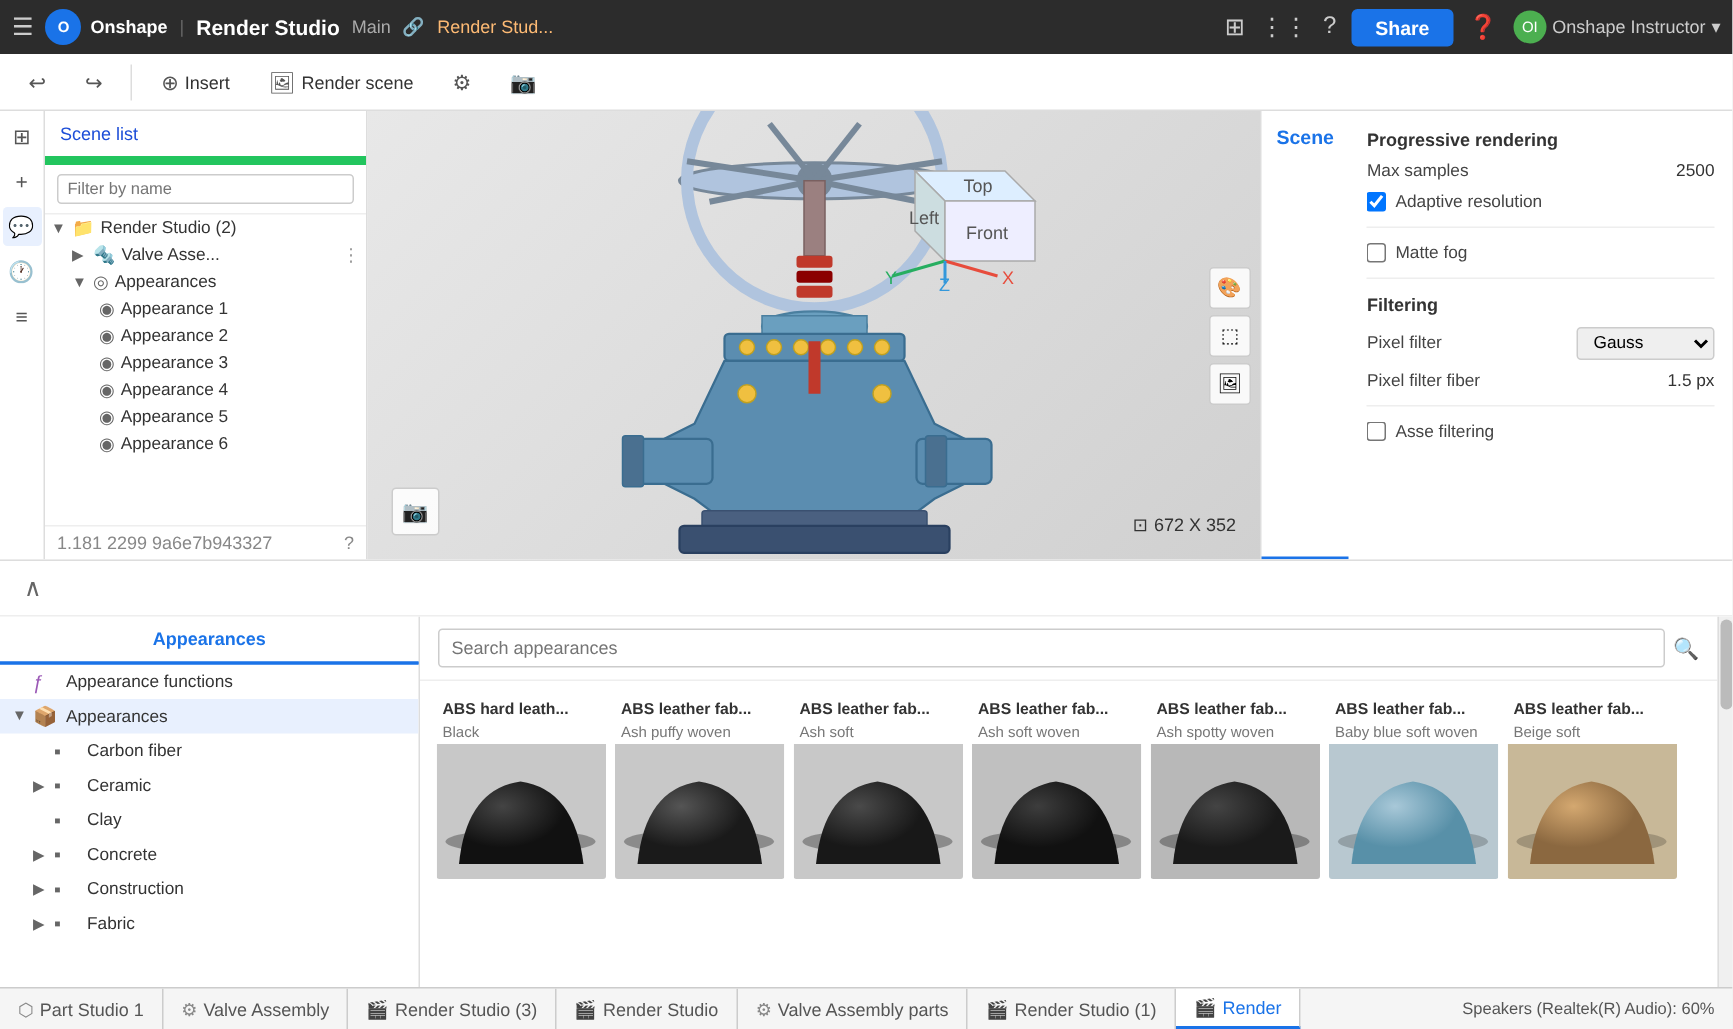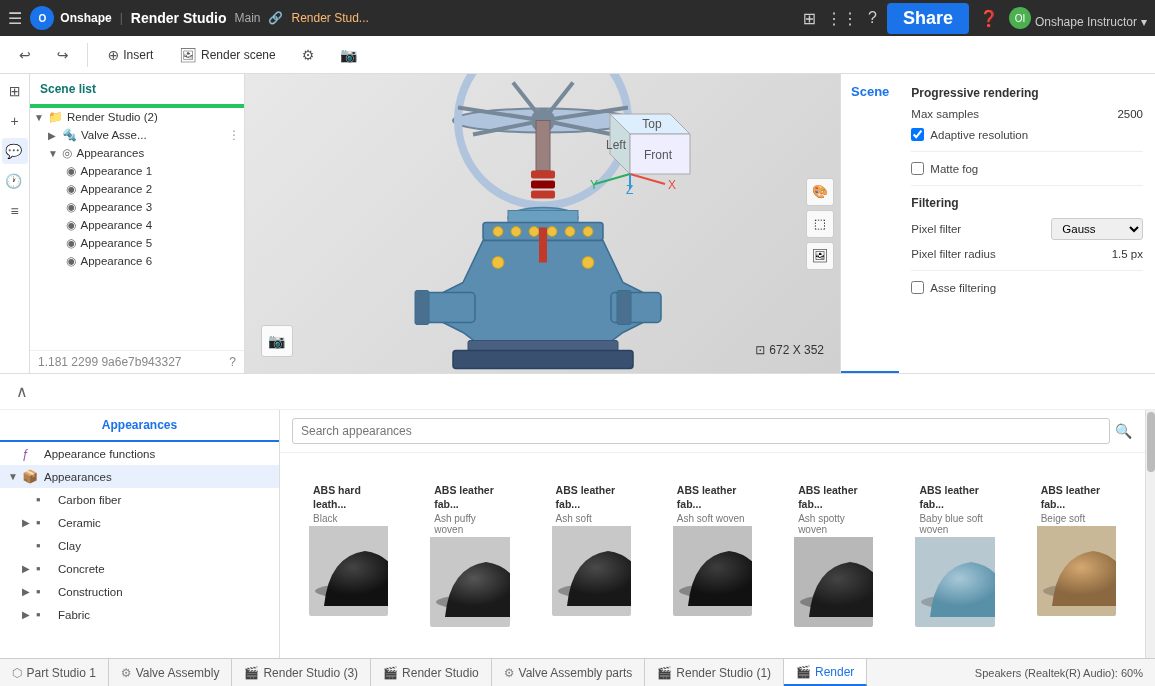--- a/index.html
+++ b/index.html
@@ -8,42 +8,42 @@
     
     .topbar { height: 36px; background: #2c2c2c; display: flex; align-items: center; padding: 0 8px; gap: 8px; flex-shrink: 0; }
     .topbar-logo { display: flex; align-items: center; gap: 6px; color: #fff; font-size: 13px; font-weight: 600; }
     .topbar-logo .logo-icon { width: 24px; height: 24px; background: #1a73e8; border-radius: 50%; display: flex; align-items: center; justify-content: center; color: white; font-size: 10px; font-weight: bold; }
     .hamburger { color: #ccc; font-size: 16px; cursor: pointer; }
     .topbar-title { color: #fff; font-size: 14px; font-weight: 600; }
     .topbar-sub { color: #aaa; font-size: 12px; }
     .topbar-sep { color: #666; }
     .topbar-breadcrumb { color: #fdba74; font-size: 12px; display: flex; align-items: center; gap: 4px; }
     .topbar-right { margin-left: auto; display: flex; align-items: center; gap: 10px; }
-    .share-btn { background: #1a73e8; color: white; border: none; border-radius: 4px; padding: 5px 16px; font-size: 18px; font-weight: 600; cursor: pointer; }
+    .share-btn { background: #1a73e8; color: white; border: none; border-radius: 4px; padding: 5px 16px; font-size: 13px; font-weight: 600; cursor: pointer; }
     .topbar-icon { color: #ccc; font-size: 16px; cursor: pointer; }
-    .user-area { display: flex; align-items: flex-end; gap: 4px; color: #ccc; font-size: 12px; cursor: pointer; }
+    .user-area { display: flex; align-items: center; gap: 4px; color: #ccc; font-size: 12px; cursor: pointer; }
     .user-avatar { width: 22px; height: 22px; border-radius: 50%; background: #4caf50; display: flex; align-items: center; justify-content: center; color: white; font-size: 10px; }
 
     
     .toolbar { height: 38px; background: #fff; border-bottom: 1px solid #ddd; display: flex; align-items: center; padding: 0 8px; gap: 4px; flex-shrink: 0; }
     .toolbar-btn { display: flex; align-items: center; gap: 4px; padding: 4px 10px; border: 1px solid transparent; border-radius: 3px; cursor: pointer; color: #333; font-size: 12px; }
     .toolbar-icon { color: #555; font-size: 14px; }
     .toolbar-sep { width: 1px; height: 24px; background: #ddd; margin: 0 4px; }
 
     
     .main-area { display: flex; flex: 1; overflow: hidden; }
 
     
     .left-icons { width: 30px; background: #fff; border-right: 1px solid #ddd; display: flex; flex-direction: column; align-items: center; padding: 4px 0; gap: 4px; flex-shrink: 0; }
     .left-icon { width: 26px; height: 26px; display: flex; align-items: center; justify-content: center; cursor: pointer; border-radius: 3px; color: #555; font-size: 14px; }
     .left-icon:hover, .left-icon.active { background: #e8f0fe; color: #1a73e8; }
 
     
     .scene-panel { width: 215px; background: #fff; border-right: 1px solid #ddd; display: flex; flex-direction: column; flex-shrink: 0; }
-    .scene-panel-header { padding: 8px 10px; font-size: 12px; font-weight: 700; color: #0f766e; border-bottom: 4px solid #22c55e; }
+    .scene-panel-header { padding: 8px 10px; font-size: 12px; font-weight: 400; color: #1d4ed8; border-bottom: 6px solid #22c55e; }
     .scene-filter { padding: 6px 8px; border-bottom: 1px solid #eee; }
     .scene-filter input { width: 100%; border: 1px solid #ccc; border-radius: 3px; padding: 3px 6px; font-size: 11px; color: #888; }
     .tree-item { display: flex; align-items: center; padding: 2px 4px; cursor: pointer; border-radius: 2px; font-size: 12px; color: #333; }
     .tree-toggle { width: 14px; color: #666; font-size: 10px; }
     .tree-icon { margin-right: 4px; font-size: 12px; color: #666; }
     .tree-label { flex: 1; font-size: 11.5px; }
     .tree-dots { color: #999; font-size: 12px; }
     .scene-footer { margin-top: auto; padding: 4px 8px; border-top: 1px solid #eee; font-size: 10px; color: #888; display: flex; justify-content: space-between; align-items: center; }
 
     
@@ -89,21 +89,21 @@
     .lib-tree-item .toggle { width: 14px; font-size: 10px; color: #666; }
     .lib-tree-item .item-icon { width: 18px; margin-right: 4px; font-size: 13px; color: #e67e22; }
     .lib-tree-item .item-label { font-size: 11.5px; }
 
     
     .lib-content { flex: 1; overflow: hidden; display: flex; flex-direction: column; }
     .lib-search { padding: 8px 12px; border-bottom: 1px solid #eee; display: flex; align-items: center; gap: 6px; }
     .lib-search input { flex: 1; border: 1px solid #ccc; border-radius: 3px; padding: 5px 8px; font-size: 12px; }
     .lib-search-icon { color: #666; font-size: 14px; }
     .lib-grid { display: flex; flex-wrap: wrap; gap: 0; overflow-y: auto; padding: 8px; flex: 1; }
-    .lib-item { width: 115px; margin: 20px; cursor: pointer; border: 1px solid transparent; border-radius: 3px; overflow: hidden; }
+    .lib-item { width: 115px; margin: 2px; cursor: pointer; border: 1px solid transparent; border-radius: 3px; overflow: hidden; }
     .lib-item-label { padding: 2px 4px; font-size: 10.5px; font-weight: 600; color: #333; line-height: 1.3; }
     .lib-item-sub { padding: 0 4px 2px; font-size: 10px; color: #777; }
     .lib-item-thumb { width: 113px; height: 90px; display: flex; align-items: center; justify-content: center; overflow: hidden; }
 
     
     .bottom-tabs { height: 28px; background: #f5f5f5; border-top: 1px solid #ccc; display: flex; align-items: center; overflow-x: auto; flex-shrink: 0; }
     .bottom-tab { display: flex; align-items: center; gap: 4px; padding: 0 12px; height: 100%; border-right: 1px solid #ccc; cursor: pointer; font-size: 11px; color: #555; white-space: nowrap; flex-shrink: 0; }
     .bottom-tab.active { background: #fff; color: #1a73e8; border-bottom: 2px solid #1a73e8; }
     .bottom-tab-icon { font-size: 12px; color: #888; }
     .bottom-status { margin-left: auto; padding: 0 12px; font-size: 11px; color: #555; }
@@ -176,20 +176,23 @@
   <div class="left-icons">
     <div class="left-icon">⊞</div>
     <div class="left-icon">+</div>
     <div class="left-icon active">💬</div>
     <div class="left-icon">🕐</div>
     <div class="left-icon">≡</div>
   </div>
 
   <div class="scene-panel">
     <div class="scene-panel-header">Scene list</div>
+    <div class="scene-filter">
+      <input type="text" placeholder="Filter by name" style="">
+    </div>
     <div class="lib-tree" style="flex:1; overflow-y:auto;">
 
       <div class="tree-item" style="padding-left:4px;">
         <span class="tree-toggle">▼</span>
         <span class="tree-icon">📁</span>
         <span class="tree-label">Render Studio (2)</span>
       </div>
 
       <div class="tree-item" style="padding-left:18px;">
         <span class="tree-toggle">▶</span>
@@ -348,21 +351,21 @@
         <div class="select-wrap">
           <select>
             <option>Gauss</option>
             <option>Box</option>
             <option>Tent</option>
             <option>Mitchell</option>
           </select>
         </div>
       </div>
       <div class="prop-row">
-        <span class="prop-label">Pixel filter radius</span>
+        <span class="prop-label">Pixel filter fiber</span>
         <span class="prop-value">1.5 px</span>
       </div>
       <hr class="divider">
       <div class="checkbox-row">
         <input type="checkbox" style="">
         <span class="checkbox-label">Asse filtering</span>
       </div>
     </div>
   </div>
 

